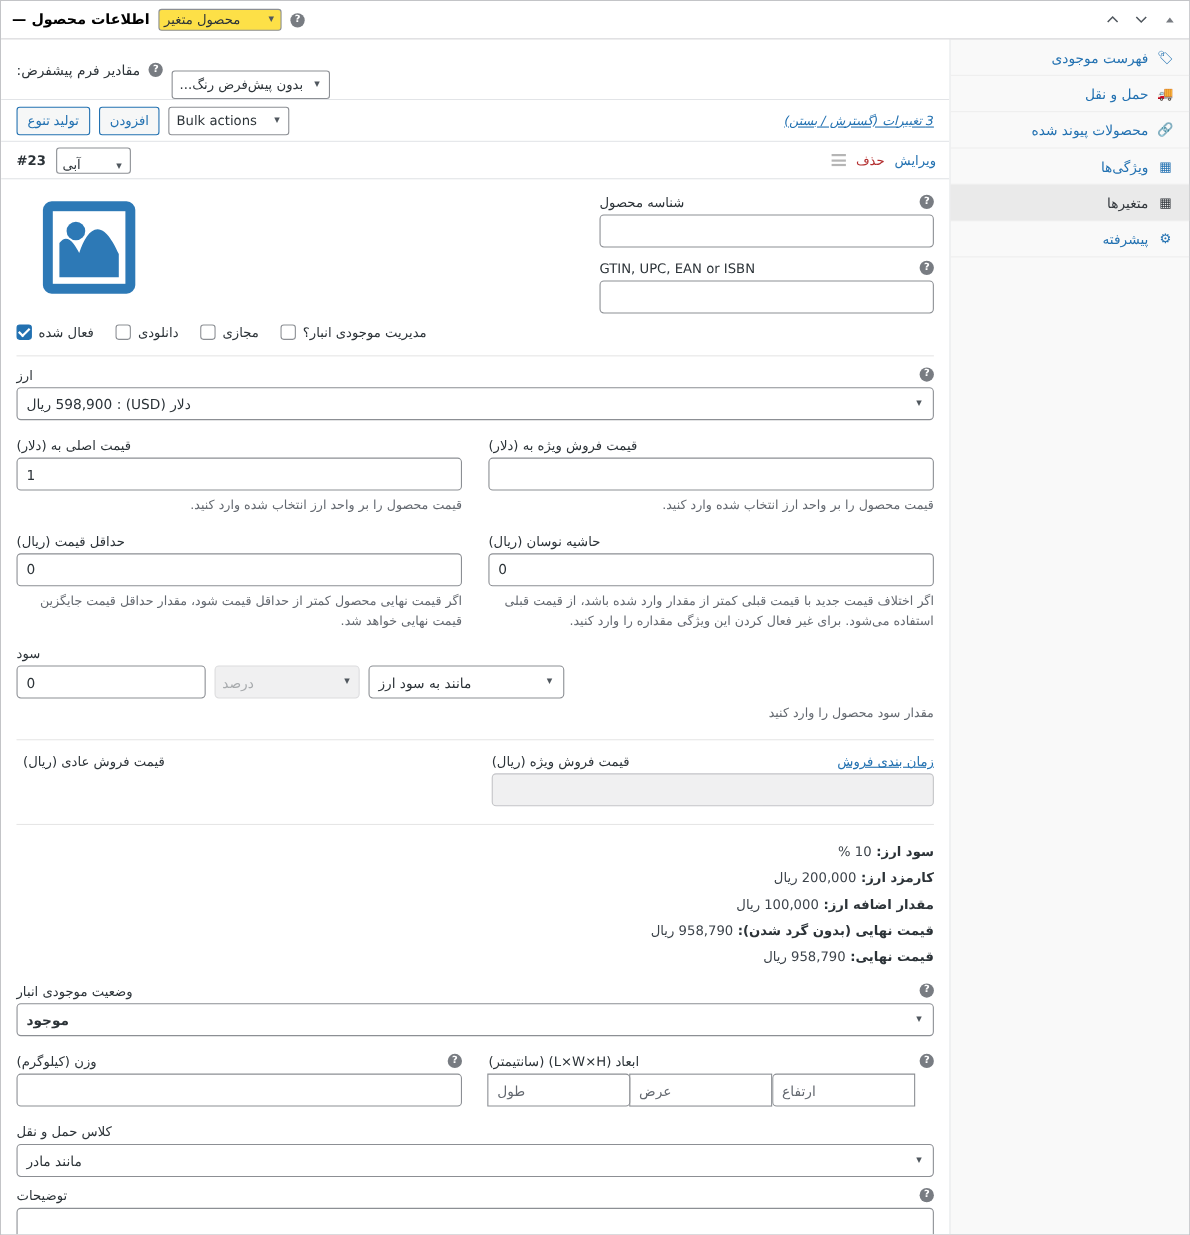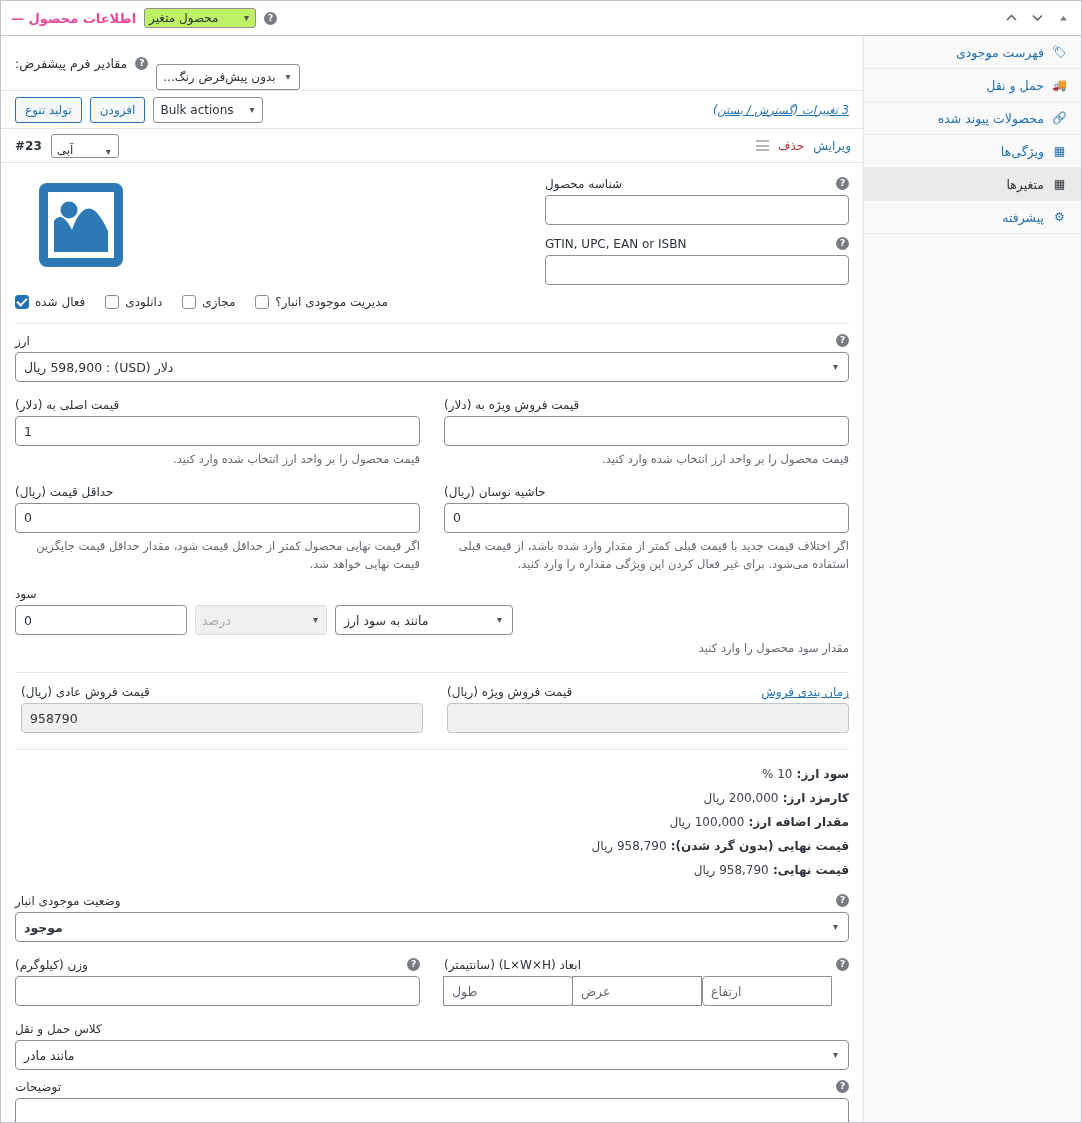--- a/index.html
+++ b/index.html
@@ -33,27 +33,27 @@
     padding: 0 12px 0 10px;
     background: #fff;
     flex-direction: row-reverse;
     justify-content: space-between;
   }
   .hdr-right {
     display: flex; align-items: center; gap: 8px;
     flex-direction: row-reverse;
   }
   .hdr-title {
-    font-size: 13px; font-weight: 700; color: #ec4899;
+    font-size: 13px; font-weight: 700; color: #000000;
     white-space: nowrap;
   }
   .type-select {
     height: 20px; min-width: 112px;
     border: 1px solid #8c8f94; border-radius: 3px;
-    background: #bef264; color: #2c3338;
+    background: #fde047; color: #2c3338;
     font-size: 12px;
     display: flex; align-items: center;
     padding: 0 6px 0 4px;
     justify-content: space-between;
     flex-direction: row-reverse;
   }
   .type-select .lbl { padding-right: 2px; }
   .chev { color: #50575e; font-size: 10px; line-height: 1; }
   .help-dot {
     width: 13px; height: 13px; border-radius: 50%;
@@ -527,23 +527,20 @@
             <div class="hint">مقدار سود محصول را وارد کنید</div>
           </div>
 
           <div class="divider"></div>
 
           <div class="two-col" style="margin-top:12px;padding-left:20px;">
             <div class="col">
               <div class="fld-label">
                 <span class="ttl">قیمت فروش عادی (ریال)</span>
               </div>
-              <div class="inp readonly">
-                <span class="val">958790</span>
-              </div>
             </div>
             <div class="col">
               <div class="fld-label">
                 <span class="ttl">قیمت فروش ویژه (ریال)</span>
                 <span class="link">زمان بندی فروش</span>
               </div>
               <div class="inp readonly">
                 <span class="val"></span>
               </div>
             </div>

